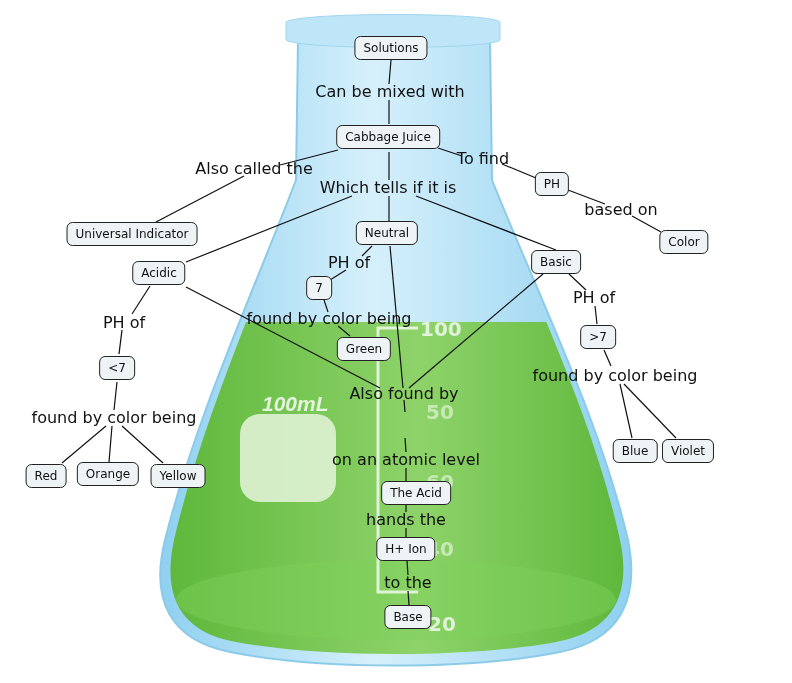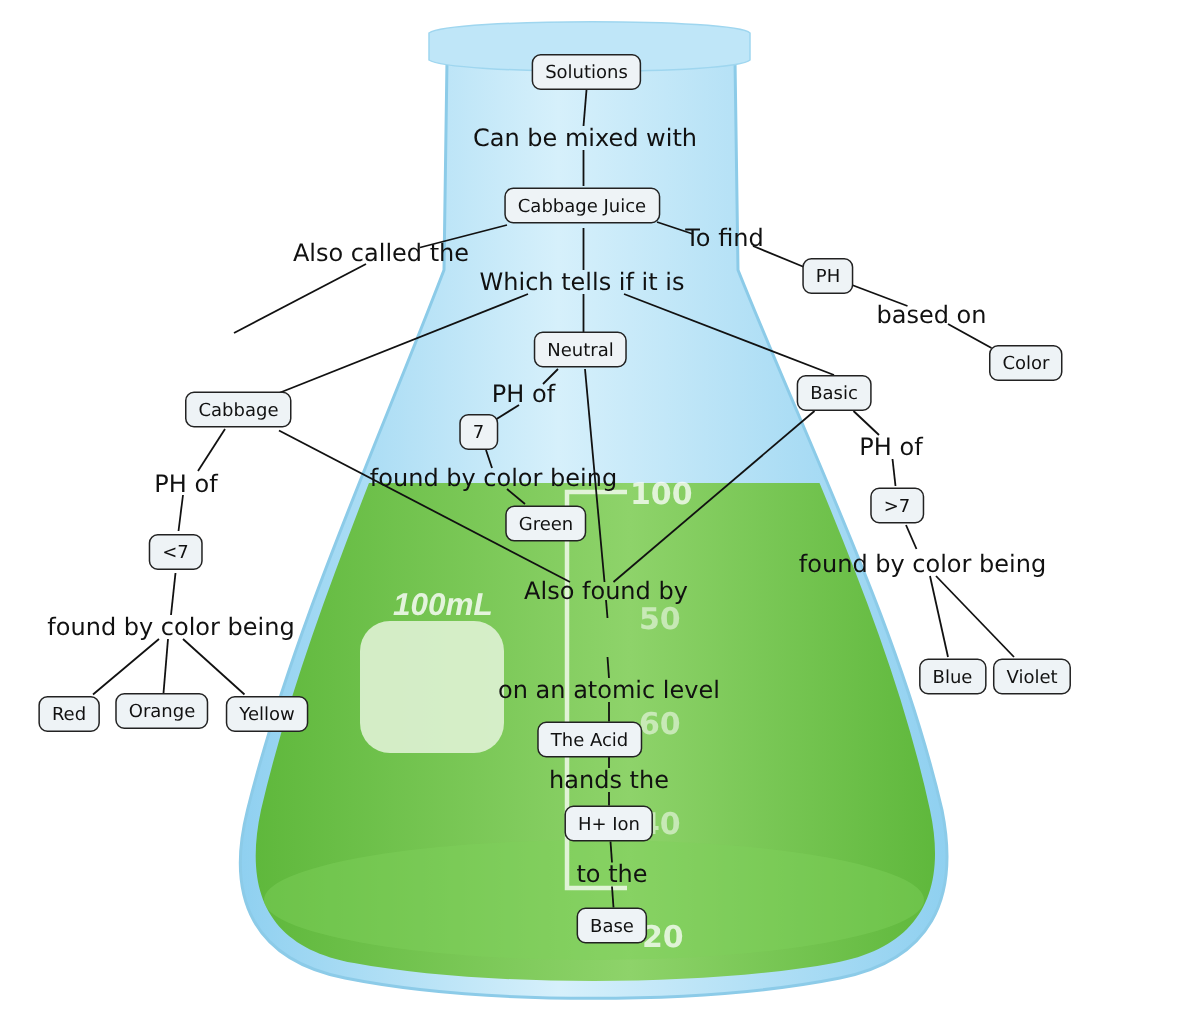--- a/index.html
+++ b/index.html
@@ -134,35 +134,36 @@
       <line x1="406" y1="468" x2="406" y2="481"></line>
       <line x1="406" y1="504" x2="406" y2="512"></line>
       <line x1="406" y1="528" x2="406" y2="537"></line>
       <line x1="407" y1="561" x2="408" y2="575"></line>
       <line x1="408" y1="591" x2="409" y2="605"></line>
     </g>
   </svg>
 
   <div class="node" style="left:391px; top:48px;">Solutions</div>
   <div class="node" style="left:388px; top:137px;">Cabbage Juice</div>
+  <div class="node" style="left:132px; top:234px;">Universal Indicator</div>
   <div class="node" style="left:552px; top:184px;">PH</div>
   <div class="node" style="left:684px; top:242px;">Color</div>
   <div class="node" style="left:387px; top:233px;">Neutral</div>
-  <div class="node" style="left:159px; top:273px;">Cabbage</div>
+  <div class="node" style="left:159px; top:273px;">Acidic</div>
   <div class="node" style="left:556px; top:262px;">Basic</div>
   <div class="node" style="left:319px; top:288px;">7</div>
   <div class="node" style="left:364px; top:349px;">Green</div>
   <div class="node" style="left:117px; top:368px;">&lt;7</div>
   <div class="node" style="left:598px; top:337px;">&gt;7</div>
   <div class="node" style="left:46px; top:476px;">Red</div>
   <div class="node" style="left:108px; top:474px;">Orange</div>
   <div class="node" style="left:178px; top:476px;">Yellow</div>
   <div class="node" style="left:635px; top:451px;">Blue</div>
   <div class="node" style="left:688px; top:451px;">Violet</div>
-  <div class="node" style="left:393px; top:493px;">The Acid</div>
+  <div class="node" style="left:416px; top:493px;">The Acid</div>
   <div class="node" style="left:406px; top:549px;">H+ Ion</div>
   <div class="node" style="left:408px; top:617px;">Base</div>
 
   <div class="phrase" style="left:390px; top:92px;">Can be mixed with</div>
   <div class="phrase" style="left:254px; top:169px;">Also called the</div>
   <div class="phrase" style="left:483px; top:159px;">To find</div>
   <div class="phrase" style="left:621px; top:210px;">based on</div>
   <div class="phrase" style="left:388px; top:188px;">Which tells if it is</div>
   <div class="phrase" style="left:349px; top:263px;">PH of</div>
   <div class="phrase" style="left:329px; top:319px;">found by color being</div>

